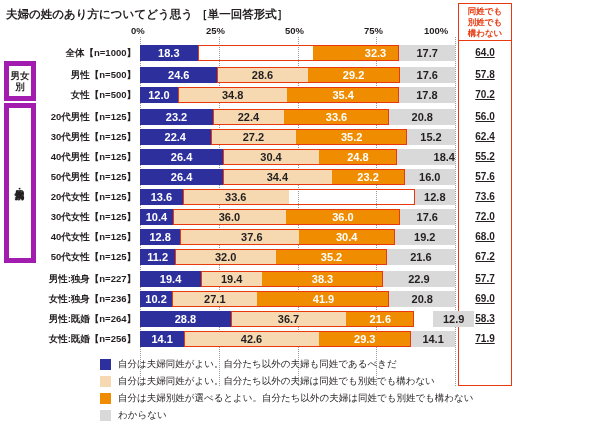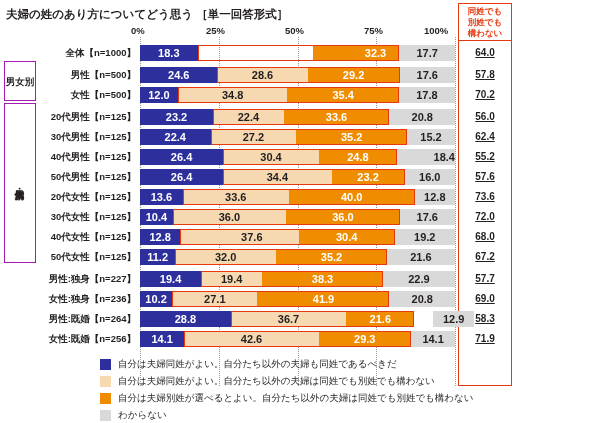--- a/index.html
+++ b/index.html
@@ -27,21 +27,21 @@
   .outline{position:absolute;left:0;top:0;height:16px;border:1.4px solid #e8380d;box-sizing:border-box;pointer-events:none;}
   .total{position:absolute;left:462px;top:0;width:46px;height:20px;line-height:19px;text-align:center;font-size:10px;font-weight:bold;color:#231f20;}
   .total u{text-decoration:underline;}
 
   
   .rightbox{position:absolute;left:458px;top:3px;width:54px;height:383px;border:1.6px solid #e8380d;box-sizing:border-box;}
   .rightbox .hdr{position:absolute;left:0;top:0;width:100%;height:36px;font-size:8.5px;font-weight:bold;color:#e8380d;text-align:center;line-height:11px;padding-top:2px;box-sizing:border-box;}
   .rightbox .hline{position:absolute;left:0;top:36px;width:100%;height:0;border-top:1.4px solid #e8380d;}
 
   
-  .grp{position:absolute;left:4px;width:32px;border:1px solid #a21caf;box-sizing:border-box;font-size:9.5px;font-weight:bold;text-align:center;display:flex;align-items:center;justify-content:center;line-height:11px;}
+  .grp{position:absolute;left:4px;width:32px;border:5px solid #a21caf;box-sizing:border-box;font-size:9.5px;font-weight:bold;text-align:center;display:flex;align-items:center;justify-content:center;line-height:11px;}
 
   
   .grid{position:absolute;top:37px;width:0;border-left:1px dotted #9a9a9a;height:349px;}
 
   
   .legend{position:absolute;left:100px;top:356px;width:420px;}
   .lgrow{position:relative;height:16px;margin-bottom:1px;}
   .sw{position:absolute;left:0;top:3px;width:11px;height:11px;}
   .lgtxt{position:absolute;left:18px;top:0;font-size:9.5px;line-height:16px;white-space:nowrap;}
 </style>
@@ -153,21 +153,20 @@
           <div class="seg s4" style="left: 264.6px; width: 50.4px;">16.0</div>
           <div class="outline" style="left: 83.16px; width: 181.44px;"></div>
         </div>
         <div class="total"><u>57.6</u></div>
       </div>
       <div class="row">
         <div class="label">20代女性【n=125】</div>
         <div class="bars">
           <div class="seg s1" style="left: 0px; width: 42.84px;">13.6</div>
           <div class="seg s2" style="left: 42.84px; width: 105.84px;">33.6</div>
-          <div class="seg s3" style="left: 148.68px; width: 126px;">40.0</div>
           <div class="seg s4" style="left: 274.68px; width: 40.32px;">12.8</div>
           <div class="outline" style="left: 42.84px; width: 231.84px;"></div>
         </div>
         <div class="total"><u>73.6</u></div>
       </div>
       <div class="row">
         <div class="label">30代女性【n=125】</div>
         <div class="bars">
           <div class="seg s1" style="left: 0px; width: 32.76px;">10.4</div>
           <div class="seg s2" style="left: 32.76px; width: 113.4px;">36.0</div>

